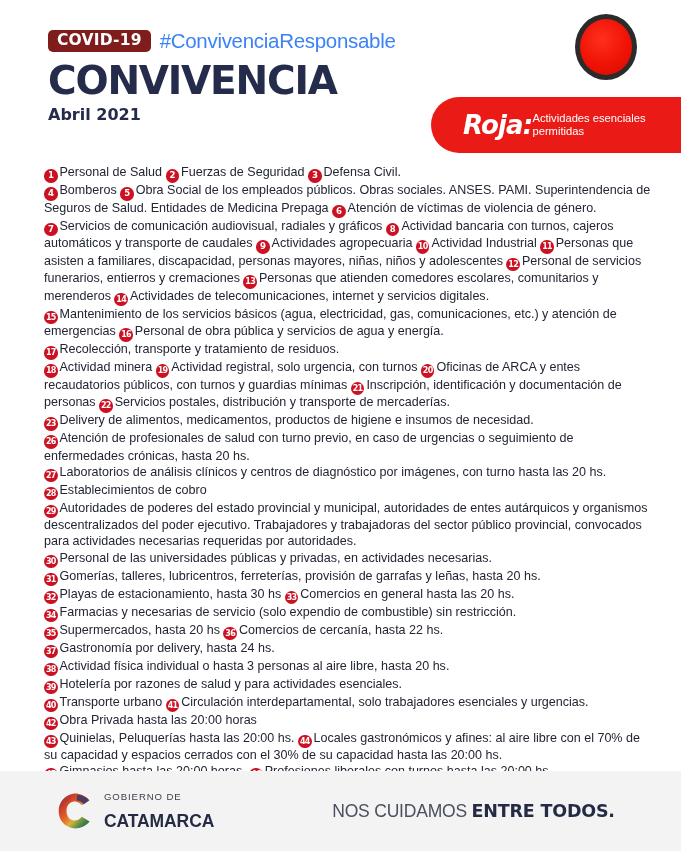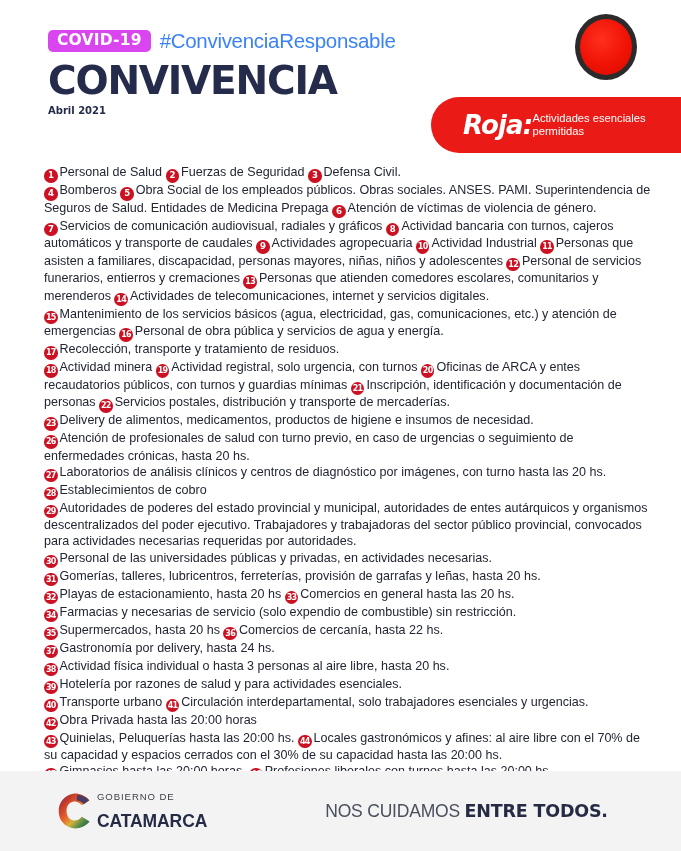--- a/index.html
+++ b/index.html
@@ -28,21 +28,21 @@
     top: 28px;
     width: 380px;
   }
   .tagline-row {
     display: flex;
     align-items: center;
     gap: 9px;
     height: 26px;
   }
   .covid-badge {
-    background: #d946ef;
+    background: #7f1d1d;
     color: #ffffff;
     font-weight: bold;
     font-size: 15.5px;
     letter-spacing: 0.2px;
     padding: 3px 9px 4px 9px;
     border-radius: 5px;
     line-height: 1;
     font-family: "DejaVu Sans", sans-serif;
   }
   .hashtag {
@@ -55,21 +55,21 @@
     margin-top: 9px;
     font-size: 39px;
     line-height: 0.93;
     font-weight: bold;
     color: #252b4a;
     letter-spacing: -1.2px;
     font-family: "DejaVu Sans", sans-serif;
   }
   .sub-date {
     margin-top: 6px;
-    font-size: 10px;
+    font-size: 16px;
     font-weight: bold;
     color: #252b4a;
     font-family: "DejaVu Sans", sans-serif;
   }
 
   
   .traffic-light {
     position: absolute;
     right: 44px;
     top: 14px;
@@ -159,21 +159,21 @@
     width: 681px;
     height: 80px;
     background: #f3f3f4;
     display: flex;
     align-items: center;
   }
   .gov-logo {
     display: flex;
     align-items: center;
     margin-left: 58px;
-    gap: 5px;
+    gap: 12px;
   }
   .logo-mark { width: 34px; height: 36px; flex: none; }
   .logo-text { line-height: 1; }
   .logo-line1 {
     font-size: 9.6px;
     letter-spacing: 0.9px;
     color: #3d3d46;
     font-family: "Liberation Sans", sans-serif;
   }
   .logo-line2 {
@@ -228,21 +228,21 @@
     <p class="para"><span class="num two-digit">15</span><span>Mantenimiento de los servicios básicos (agua, electricidad, gas, comunicaciones, etc.) y atención de emergencias</span> <span class="num two-digit">16</span><span>Personal de obra pública y servicios de agua y energía.</span> </p>
     <p class="para"><span class="num two-digit">17</span><span>Recolección, transporte y tratamiento de residuos.</span> </p>
     <p class="para"><span class="num two-digit">18</span><span>Actividad minera</span> <span class="num two-digit">19</span><span>Actividad registral, solo urgencia, con turnos</span> <span class="num two-digit">20</span><span>Oficinas de ARCA y entes recaudatorios públicos, con turnos y guardias mínimas</span> <span class="num two-digit">21</span><span>Inscripción, identificación y documentación de personas</span> <span class="num two-digit">22</span><span>Servicios postales, distribución y transporte de mercaderías.</span> </p>
     <p class="para"><span class="num two-digit">23</span><span>Delivery de alimentos, medicamentos, productos de higiene e insumos de necesidad.</span> </p>
     <p class="para"><span class="num two-digit">26</span><span>Atención de profesionales de salud con turno previo, en caso de urgencias o seguimiento de enfermedades crónicas, hasta 20 hs.</span> </p>
     <p class="para"><span class="num two-digit">27</span><span>Laboratorios de análisis clínicos y centros de diagnóstico por imágenes, con turno hasta las 20 hs.</span> </p>
     <p class="para"><span class="num two-digit">28</span><span>Establecimientos de cobro</span> </p>
     <p class="para"><span class="num two-digit">29</span><span>Autoridades de poderes del estado provincial y municipal, autoridades de entes autárquicos y organismos descentralizados del poder ejecutivo. Trabajadores y trabajadoras del sector público provincial, convocados para actividades necesarias requeridas por autoridades.</span> </p>
     <p class="para"><span class="num two-digit">30</span><span>Personal de las universidades públicas y privadas, en actividades necesarias.</span> </p>
     <p class="para"><span class="num two-digit">31</span><span>Gomerías, talleres, lubricentros, ferreterías, provisión de garrafas y leñas, hasta 20 hs.</span> </p>
-    <p class="para"><span class="num two-digit">32</span><span>Playas de estacionamiento, hasta 20 hs</span> <span class="num two-digit">33</span><span>Comercios en general hasta las 20 hs.</span> </p>
+    <p class="para"><span class="num two-digit">32</span><span>Playas de estacionamiento, hasta 30 hs</span> <span class="num two-digit">33</span><span>Comercios en general hasta las 20 hs.</span> </p>
     <p class="para"><span class="num two-digit">34</span><span>Farmacias y necesarias de servicio (solo expendio de combustible) sin restricción.</span> </p>
     <p class="para"><span class="num two-digit">35</span><span>Supermercados, hasta 20 hs</span> <span class="num two-digit">36</span><span>Comercios de cercanía, hasta 22 hs.</span> </p>
     <p class="para"><span class="num two-digit">37</span><span>Gastronomía por delivery, hasta 24 hs.</span> </p>
     <p class="para"><span class="num two-digit">38</span><span>Actividad física individual o hasta 3 personas al aire libre, hasta 20 hs.</span> </p>
     <p class="para"><span class="num two-digit">39</span><span>Hotelería por razones de salud y para actividades esenciales.</span> </p>
     <p class="para"><span class="num two-digit">40</span><span>Transporte urbano</span> <span class="num two-digit">41</span><span>Circulación interdepartamental, solo trabajadores esenciales y urgencias.</span> </p>
     <p class="para"><span class="num two-digit">42</span><span>Obra Privada hasta las 20:00 horas</span> </p>
     <p class="para"><span class="num two-digit">43</span><span>Quinielas, Peluquerías hasta las 20:00 hs.</span> <span class="num two-digit">44</span><span>Locales gastronómicos y afines: al aire libre con el 70% de su capacidad y espacios cerrados con el 30% de su capacidad hasta las 20:00 hs.</span> </p>
     <p class="para"><span class="num two-digit">45</span><span>Gimnasios hasta las 20:00 horas.</span> <span class="num two-digit">46</span><span>Profesiones liberales con turnos hasta las 20:00 hs.</span> </p>
   </div>

